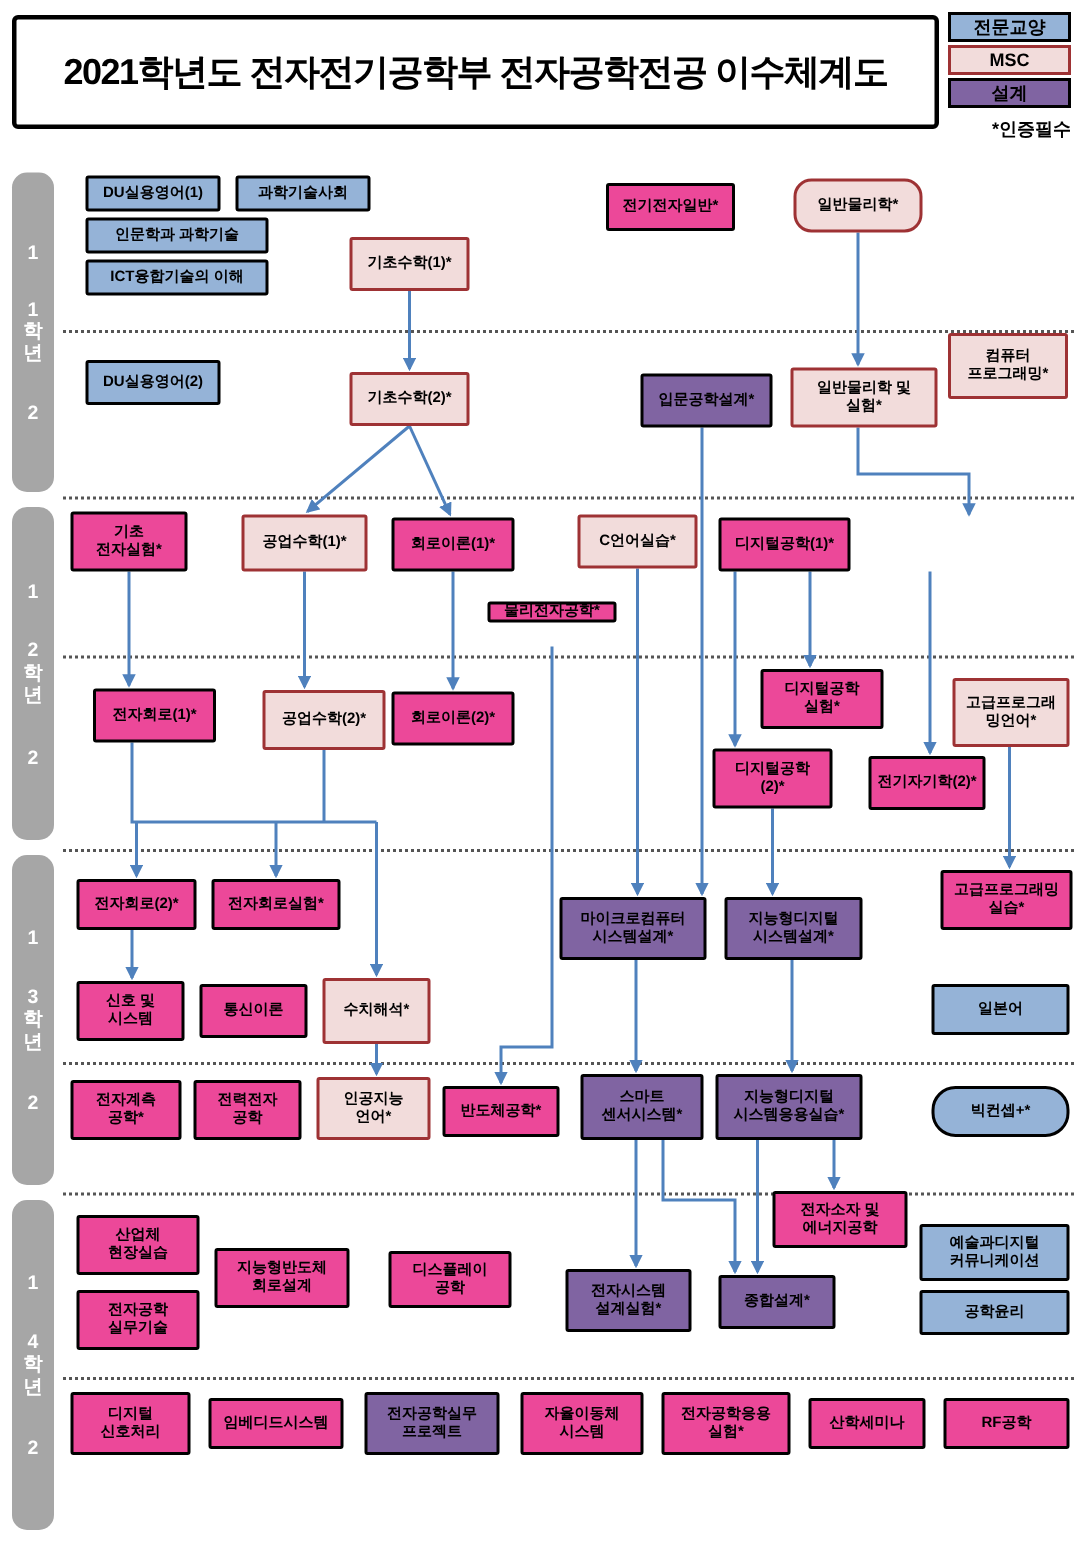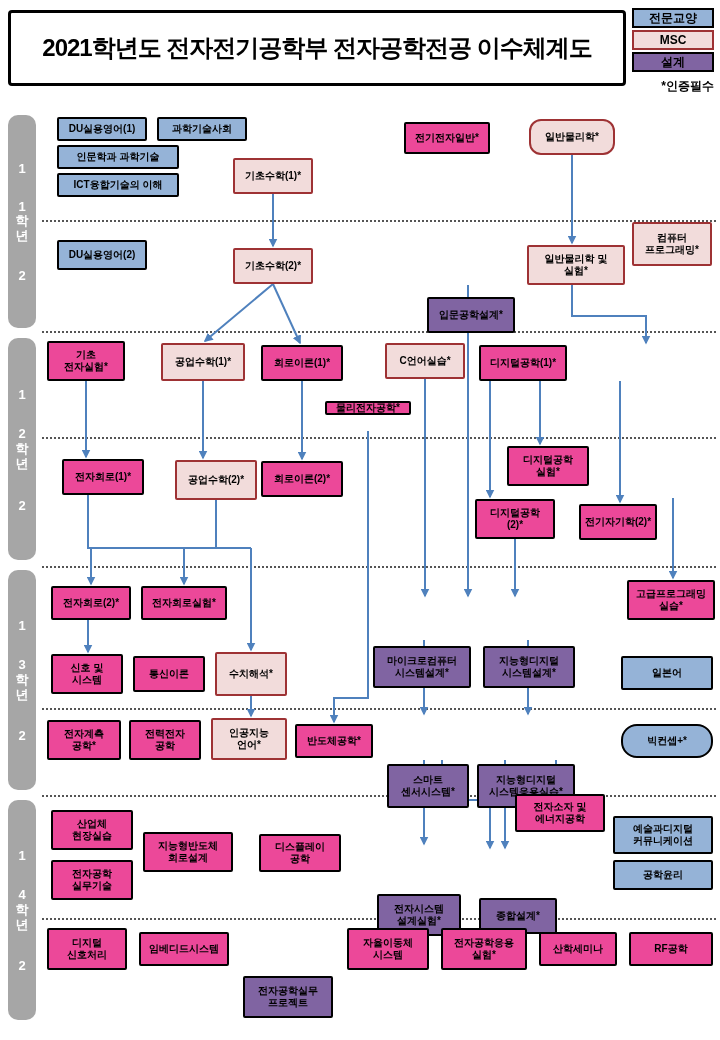--- a/index.html
+++ b/index.html
@@ -31,21 +31,21 @@
   .yearbar .s2 { top:75%; transform:translateY(-50%); }
   .yearbar .ylabel { position:absolute; left:0; right:0; top:50%; transform:translateY(-50%);
     text-align:center; font-weight:bold; font-size:13px; white-space:pre; line-height:1.15; }
 
   .node { position:absolute; z-index:2; border:2px solid #000; background:#ec4899; border-radius:2px;
     display:flex; align-items:center; justify-content:center; text-align:center;
     font-size:10px; font-weight:bold; line-height:1.2; color:#000;
     white-space:pre-line; padding:1px 2px; }
   .node.liberal { background:var(--liberal); }
   .node.msc { background:var(--msc_fill); border-color:var(--msc_border); }
-  .node.design { background:var(--design);margin-top:48px; }
+  .node.design { background:var(--design); }
 </style>
 </head>
 <body>
 
 <div class="page">
 
   <div class="title-box">2021학년도 전자전기공학부 전자공학전공 이수체계도</div>
 
   <div class="legend">
     <div class="legend-item liberal">전문교양</div>
@@ -148,20 +148,22 @@
       <div class="node general" style="left: 479px; top: 345px; width: 88px; height: 36px;">디지털공학(1)*</div>
       <div class="node general" style="left: 325px; top: 401px; width: 86px; height: 14px;">물리전자공학*</div>
       <div class="node general" style="left: 47px; top: 459px; width: 82px; height: 36px; margin-left: 15px;">전자회로(1)*</div>
       <div class="node msc" style="left: 175px; top: 460px; width: 82px; height: 40px;">공업수학(2)*</div>
       <div class="node general" style="left: 261px; top: 461px; width: 82px; height: 36px;">회로이론(2)*</div>
       <div class="node general" style="left: 507px; top: 446px; width: 82px; height: 40px;">디지털공학
 실험*</div>
       <div class="node general" style="left: 475px; top: 499px; width: 80px; height: 40px;">디지털공학
 (2)*</div>
       <div class="node general" style="left: 579px; top: 504px; width: 78px; height: 36px;">전기자기학(2)*</div>
+      <div class="node msc" style="left: 635px; top: 452px; width: 78px; height: 46px;">고급프로그래
+밍언어*</div>
       <div class="node general" style="left: 51px; top: 586px; width: 80px; height: 34px;">전자회로(2)*</div>
       <div class="node general" style="left: 141px; top: 586px; width: 86px; height: 34px;">전자회로실험*</div>
       <div class="node general" style="left: 51px; top: 654px; width: 72px; height: 40px;">신호 및
 시스템</div>
       <div class="node general" style="left: 133px; top: 656px; width: 72px; height: 36px;">통신이론</div>
       <div class="node msc" style="left: 215px; top: 652px; width: 72px; height: 44px;">수치해석*</div>
       <div class="node design" style="left: 373px; top: 598px; width: 98px; height: 42px;">마이크로컴퓨터
 시스템설계*</div>
       <div class="node design" style="left: 483px; top: 598px; width: 92px; height: 42px;">지능형디지털
 시스템설계*</div>

